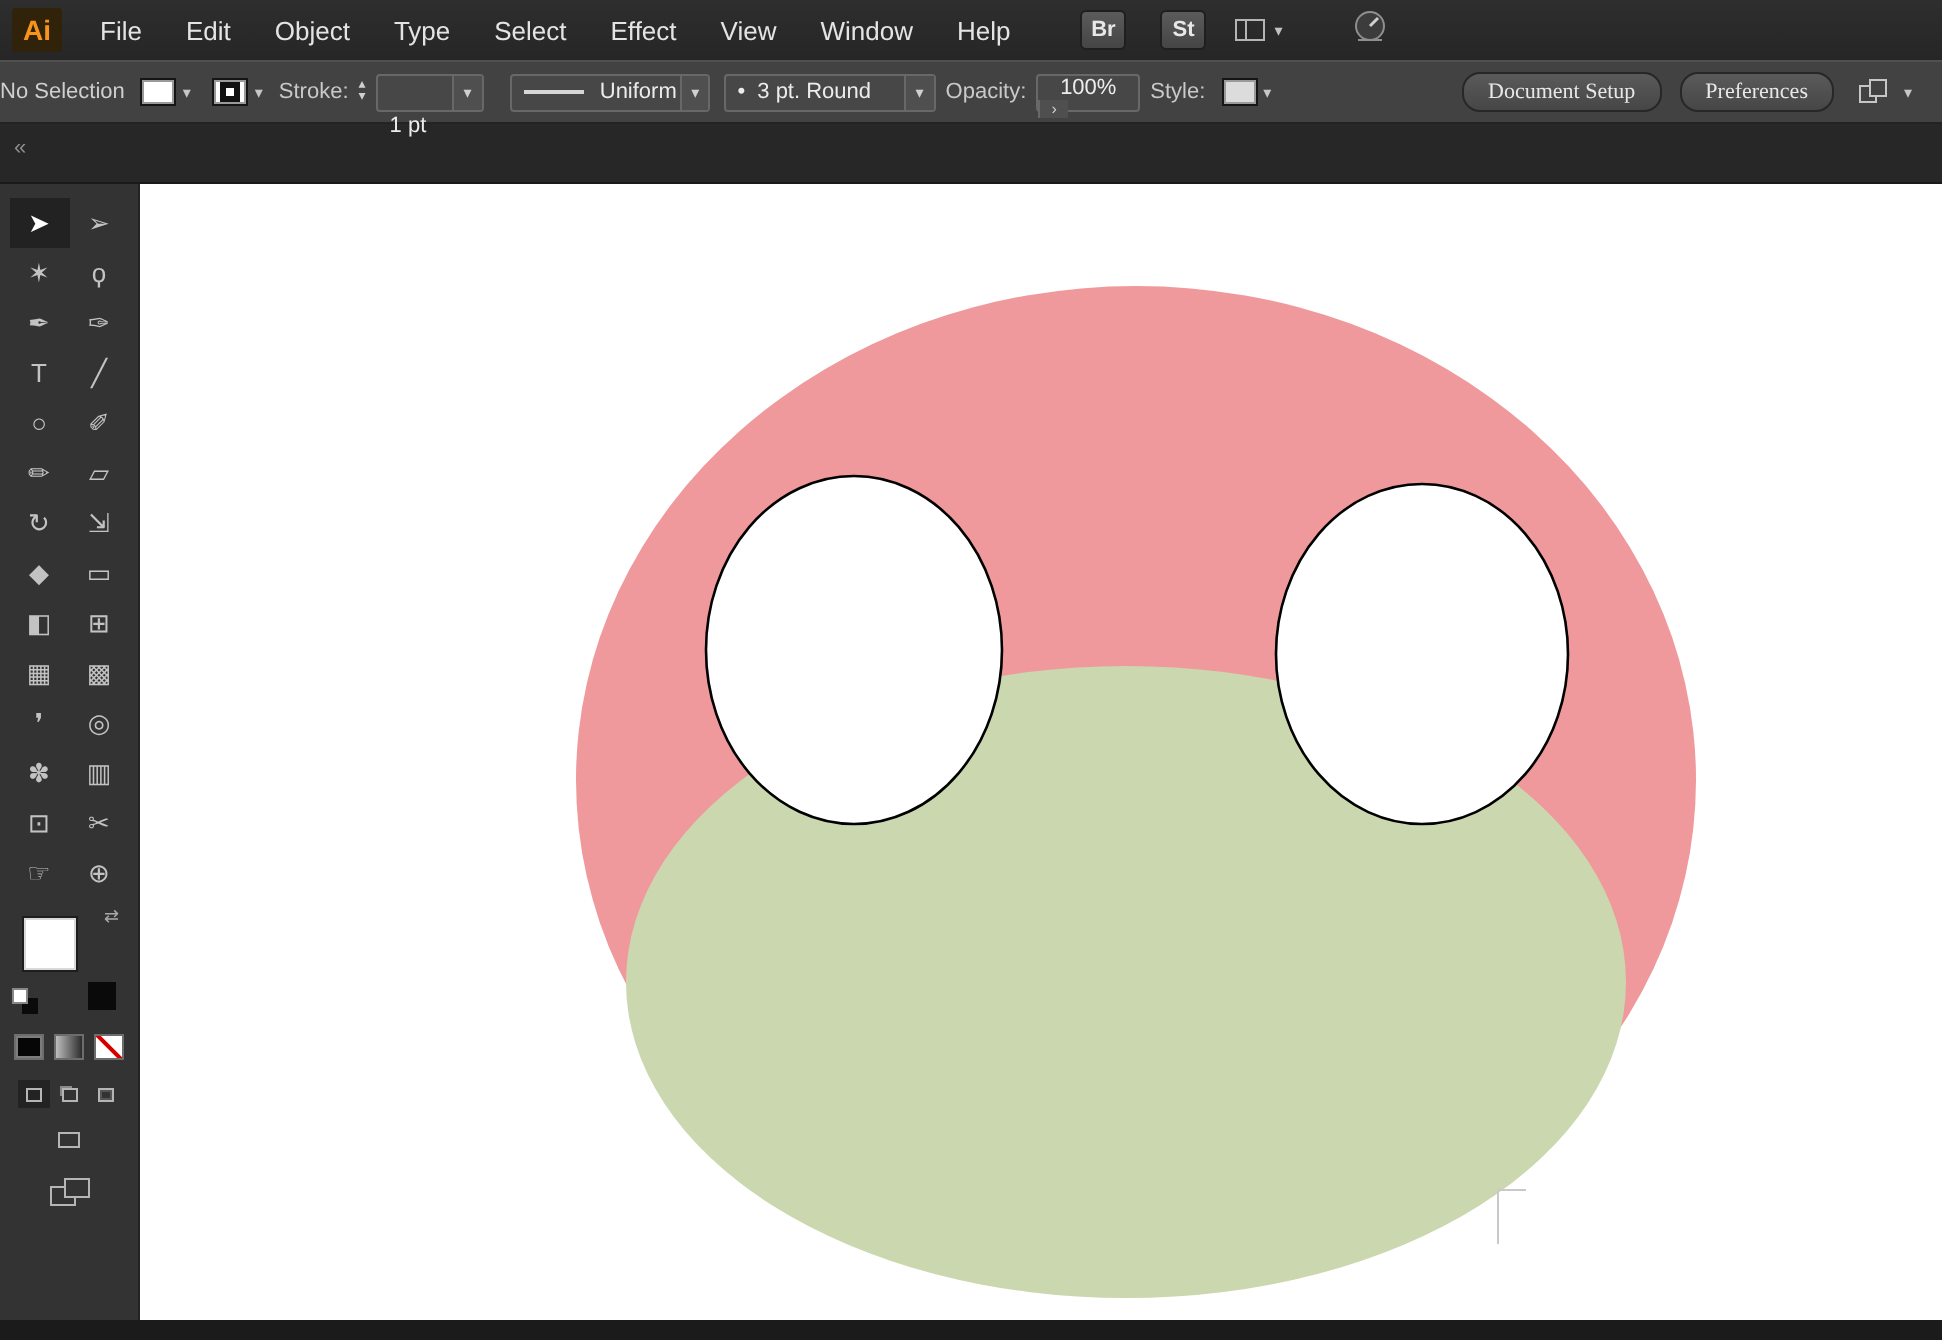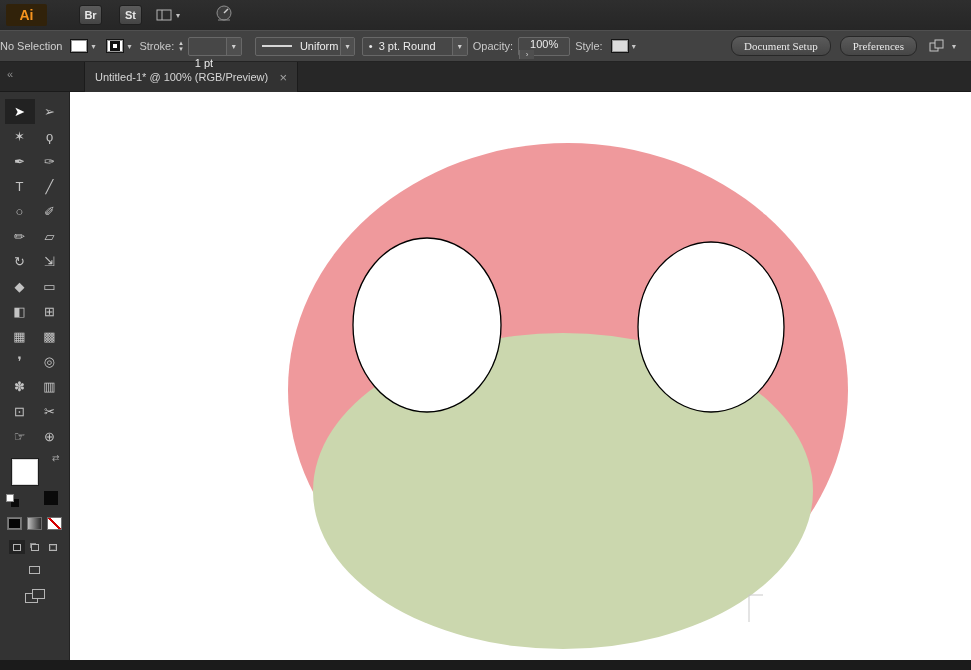--- a/index.html
+++ b/index.html
@@ -3,21 +3,21 @@
 <meta charset="utf-8">
 <style>
   * { margin:0; padding:0; box-sizing:border-box; }
   html,body { width:971px; height:670px; overflow:hidden; background:#fff;
               font-family:"Liberation Sans", sans-serif; }
   .wrap { position:absolute; inset:0; }
 
   
   .menubar { position:absolute; top:0; left:0; right:0; height:30px;
              background:linear-gradient(#2e2e2e,#262626); display:flex; align-items:center; z-index:6; }
-  .logo { width:41px; height:22px; margin-left:6px; margin-right:8px; border-radius:2px;
+  .logo { width:25px; height:22px; margin-left:6px; margin-right:8px; border-radius:2px;
           background:#31220a; color:#f7941e; font-weight:bold; font-size:14px;
           display:flex; align-items:center; justify-content:center; }
   .menu-item { color:#e4e4e4; font-size:13px; padding:0 11px; height:30px;
                display:flex; align-items:center; cursor:default; }
   .appbar-btn { width:23px; height:20px; margin-left:17px; border:1px solid #1f1f1f; border-radius:3px;
                 background:linear-gradient(#5b5b5b,#454545); color:#e8e8e8; font-size:11px; font-weight:bold;
                 display:flex; align-items:center; justify-content:center; }
   .ws-switch { display:flex; align-items:center; gap:4px; margin-left:14px; color:#bbb; }
   .ws-chev { font-size:8px; color:#c2c2c2; }
   .gauge { margin-left:34px; }
@@ -96,20 +96,31 @@
   .canvas { position:absolute; top:92px; left:71px; right:0; bottom:10px; background:#fff; overflow:hidden; }
   .statusbar { position:absolute; left:0; right:0; bottom:0; height:10px; background:#1b1b1b; }
 </style>
 </head>
 <body>
 
 <div class="wrap">
 
   <div class="menubar">
     <div class="logo">Ai</div>
+    <div id="menu-items" style="display:flex;">
+        <div class="menu-item">File</div>
+        <div class="menu-item">Edit</div>
+        <div class="menu-item">Object</div>
+        <div class="menu-item">Type</div>
+        <div class="menu-item">Select</div>
+        <div class="menu-item">Effect</div>
+        <div class="menu-item">View</div>
+        <div class="menu-item">Window</div>
+        <div class="menu-item">Help</div>
+      </div>
     <div class="appbar-btn" style="margin-left:24px;">Br</div>
     <div class="appbar-btn">St</div>
     <div class="ws-switch">
       <svg width="16" height="12">
         <rect x="1" y="1" width="14" height="10" fill="none" stroke="#b5b5b5"></rect>
         <line x1="6" y1="1" x2="6" y2="11" stroke="#b5b5b5"></line>
       </svg>
       <span class="ws-chev">▾</span>
     </div>
     <div class="gauge">
@@ -176,24 +187,20 @@
       <svg width="16" height="14">
         <rect x="1" y="4" width="8" height="8" fill="none" stroke="#c6c6c6"></rect>
         <rect x="6" y="1" width="8" height="8" fill="#424242" stroke="#c6c6c6"></rect>
       </svg>
       <span class="mini-chev">▾</span>
     </div>
   </div>
 
   <div class="tabstrip">
     <span class="collapse">«</span>
-    <div class="tab">
-      <span>Untitled-1* @ 100% (RGB/Preview)</span>
-      <span class="tab-close">×</span>
-    </div>
   </div>
 
   <div class="toolbar">
     <div class="tools" id="tool-grid">
         <div class="tool active">
           <span>➤</span>
         </div>
         <div class="tool">
           <span>➢</span>
         </div>

